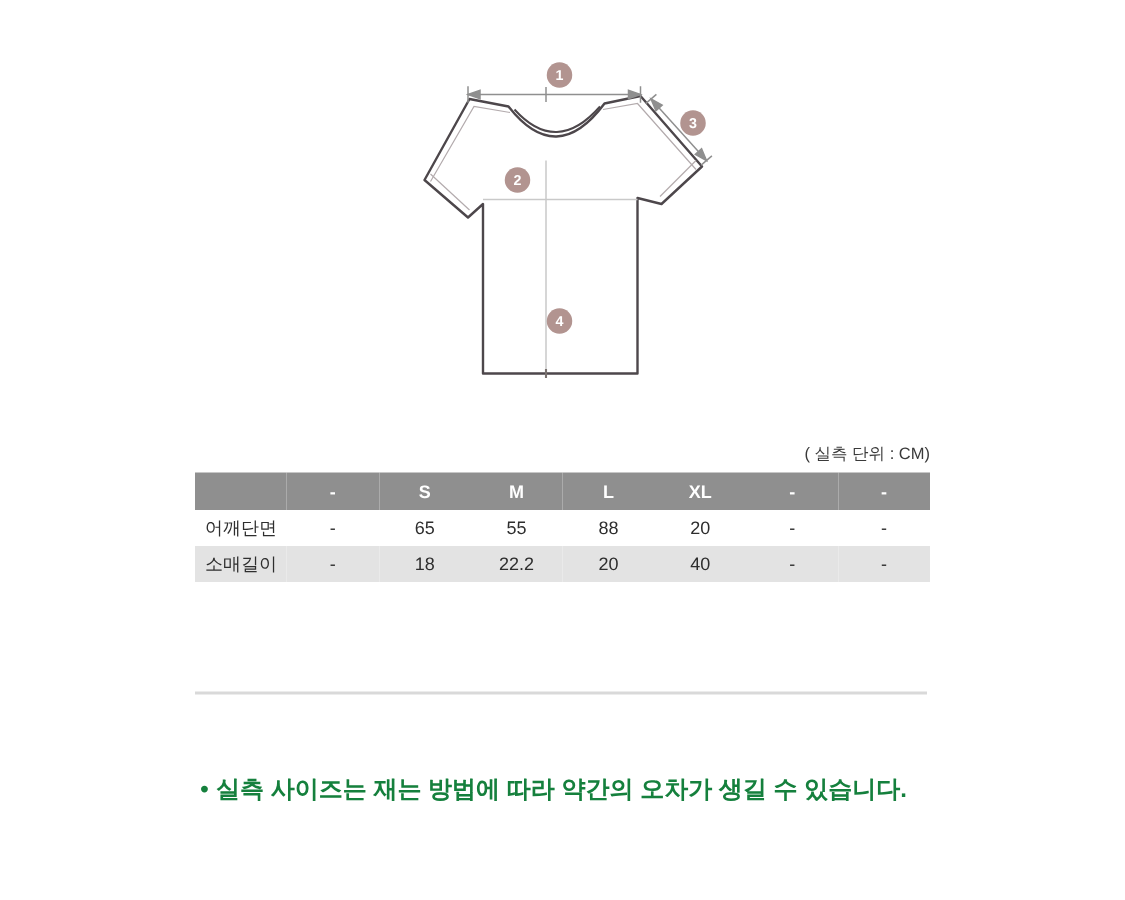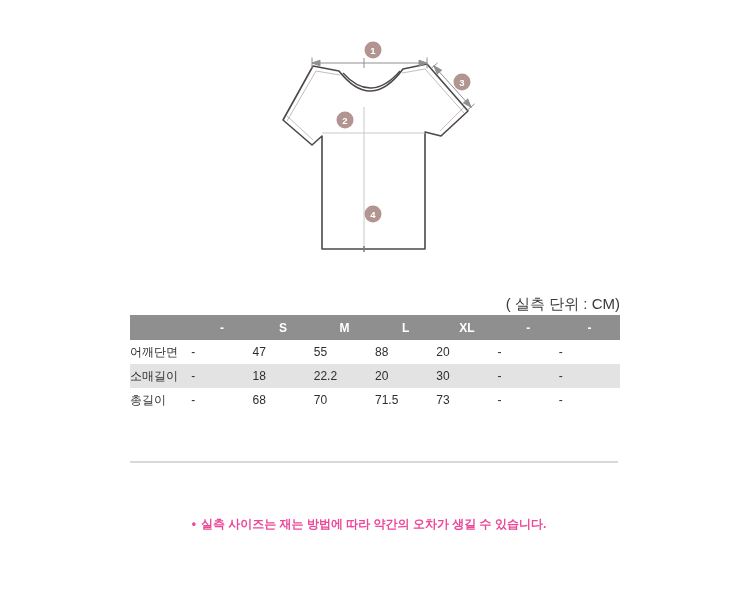--- a/index.html
+++ b/index.html
@@ -3,42 +3,42 @@
 <meta charset="utf-8">
 <style>
   html,body { margin:0; padding:0; background:#ffffff; }
   .page {
     position:relative; width:750px; height:600px; background:#ffffff;
     font-family:"Liberation Sans","DejaVu Sans",sans-serif; overflow:hidden;
   }
   .diagram { position:absolute; left:268px; top:30px; width:222px; height:235px; }
   .unit-label {
     position:absolute; top:295px; right:130px;
-    font-size:15px; color:#3a3a3a; letter-spacing:0px;
+    font-size:11px; color:#3a3a3a; letter-spacing:0px;
   }
   .size-table {
     position:absolute; left:130px; top:315px; width:490px;
     border-collapse:collapse; table-layout:fixed;
   }
   .size-table th {
     background:#8f8f8f; color:#ffffff; font-weight:bold;
     font-size:12px; height:25px; text-align:center; padding:0; border:none;
   }
   .size-table td {
-    font-size:12px; color:#2e2e2e; height:24px; text-align:left;
+    font-size:12px; color:#2e2e2e; height:24px; text-align:center;
     padding:0; border:none; background:#ffffff;
   }
   .size-table tbody tr:nth-child(even) td { background:#e3e3e3; }
   .divider {
     position:absolute; left:130px; top:461px; width:488px; height:2px;
     background:#d9d9d9;
   }
   .note {
     position:absolute; left:0; top:516px; width:738px; text-align:center;
-    font-size:12px; font-weight:bold; color:#ec4899;
+    font-size:16px; font-weight:bold; color:#15803d;
   }
   .note .bullet { margin-right:5px; }
   .marker-num { font-size:9.5px; font-weight:bold; fill:#ffffff; }
 </style>
 </head>
 <body>
 
 <div class="page">
 
   <div class="diagram">
@@ -104,44 +104,34 @@
         <th>L</th>
         <th>XL</th>
         <th>-</th>
         <th>-</th>
       </tr>
     </thead>
     <tbody>
       <tr>
         <td>어깨단면</td>
         <td>-</td>
-        <td>47</td>
+        <td>65</td>
         <td>55</td>
         <td>88</td>
         <td>20</td>
         <td>-</td>
         <td>-</td>
       </tr>
       <tr>
         <td>소매길이</td>
         <td>-</td>
         <td>18</td>
         <td>22.2</td>
         <td>20</td>
-        <td>30</td>
-        <td>-</td>
-        <td>-</td>
-      </tr>
-      <tr>
-        <td>총길이</td>
-        <td>-</td>
-        <td>68</td>
-        <td>70</td>
-        <td>71.5</td>
-        <td>73</td>
+        <td>40</td>
         <td>-</td>
         <td>-</td>
       </tr>
     </tbody>
   </table>
 
   <div class="divider"></div>
 
   <div class="note">
     <span class="bullet">•</span><span>실측 사이즈는 재는 방법에 따라 약간의 오차가 생길 수 있습니다.</span>

